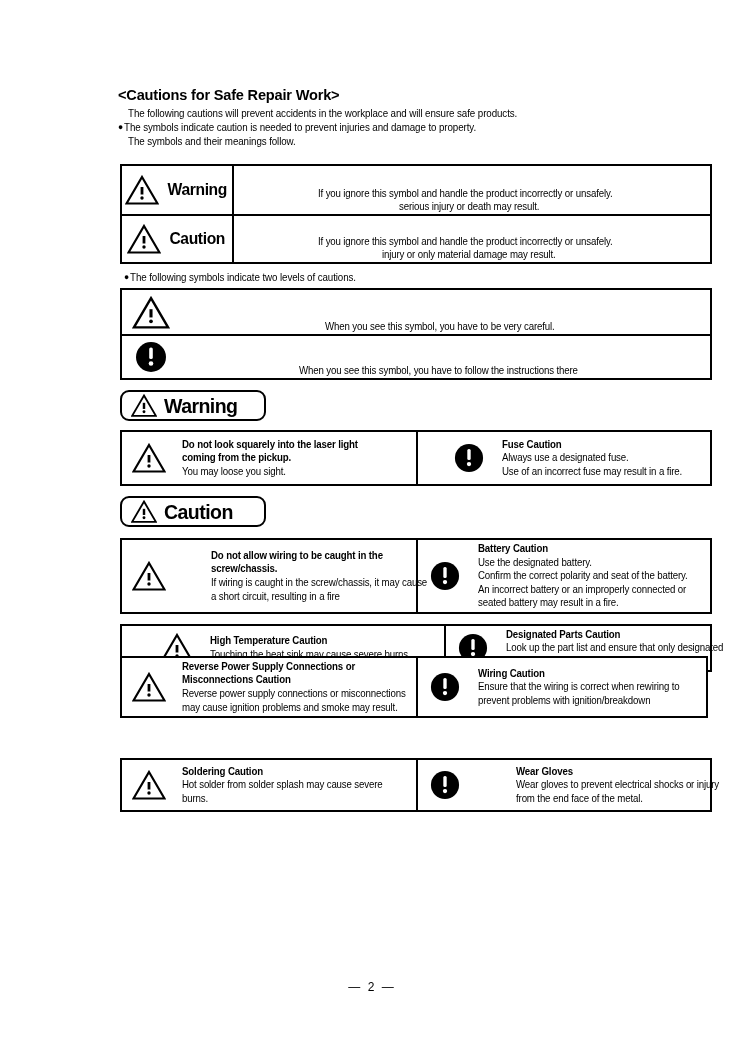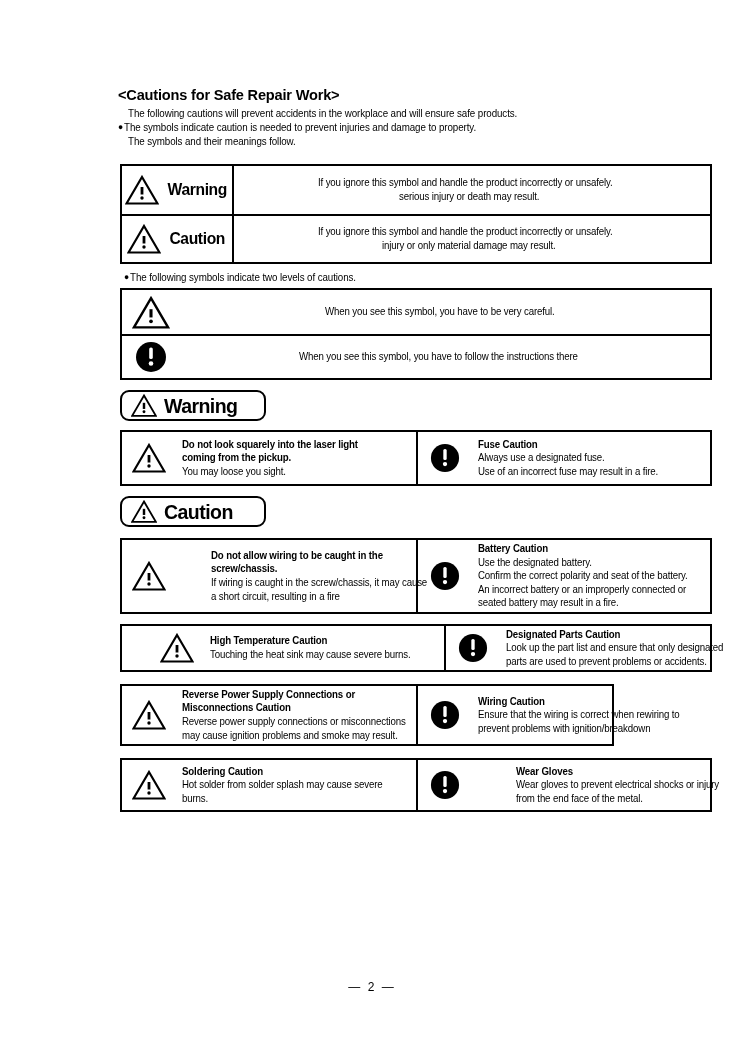--- a/index.html
+++ b/index.html
@@ -77,21 +77,21 @@
   .iconcell {
     display: flex;
     align-items: center;
     justify-content: center;
     flex: 0 0 auto;
   }
   .textcell {
     flex: 1 1 auto;
     display: flex;
     flex-direction: column;
-    justify-content: center;
+    justify-content: flex-end;
     padding-left: 6px;
     padding-right: 4px;
   }
   .line {
     font-size: 10.2px;
     line-height: 13.6px;
     letter-spacing: -0.15px;
     transform: scaleX(0.95);
     transform-origin: left center;
     white-space: nowrap;
@@ -236,21 +236,21 @@
             <circle cx="17" cy="23" r="1.7" fill="#000"></circle>
           </svg>
         </div>
         <div class="textcell">
           <div class="line bold">Do not look squarely into the laser light</div>
           <div class="line bold">coming from the pickup.</div>
           <div class="line">You may loose you sight.</div>
         </div>
       </div>
 
-      <div class="cell" style="width:268px;">
+      <div class="cell" style="width:268px;padding-left:24px;">
         <div class="iconcell" style="width:54px;">
           <svg class="ico" width="30" height="30" viewBox="0 0 32 32">
             <circle cx="16" cy="16" r="15" fill="#000"></circle>
             <rect x="14.2" y="6.5" width="3.6" height="11.5" rx="1.6" fill="#fff"></rect>
             <circle cx="16" cy="22.5" r="2.3" fill="#fff"></circle>
           </svg>
         </div>
         <div class="textcell">
           <div class="line bold">Fuse Caution</div>
           <div class="line">Always use a designated fuse.</div>
@@ -330,21 +330,21 @@
         </div>
         <div class="textcell">
           <div class="line bold">Designated Parts Caution</div>
           <div class="line">Look up the part list and ensure that only designated</div>
           <div class="line">parts are used to prevent problems or accidents.</div>
         </div>
       </div>
     </div>
   </div>
 
-  <div class="tbl" style="left:120px; top:684px; width:494px;">
+  <div class="tbl" style="left:120px; top:656px; width:588px;">
     <div class="trow" style="height:58px;">
       <div class="cell divider" style="width:296px;">
         <div class="iconcell" style="width:54px;">
           <svg class="ico" width="34" height="30" viewBox="0 0 34 30">
             <path d="M17 2 L32.5 28.5 L1.5 28.5 Z" fill="none" stroke="#000" stroke-width="2.2" stroke-linejoin="miter"></path>
             <rect x="15.6" y="12" width="2.8" height="7.5" fill="#000"></rect>
             <circle cx="17" cy="23" r="1.7" fill="#000"></circle>
           </svg>
         </div>
         <div class="textcell">

